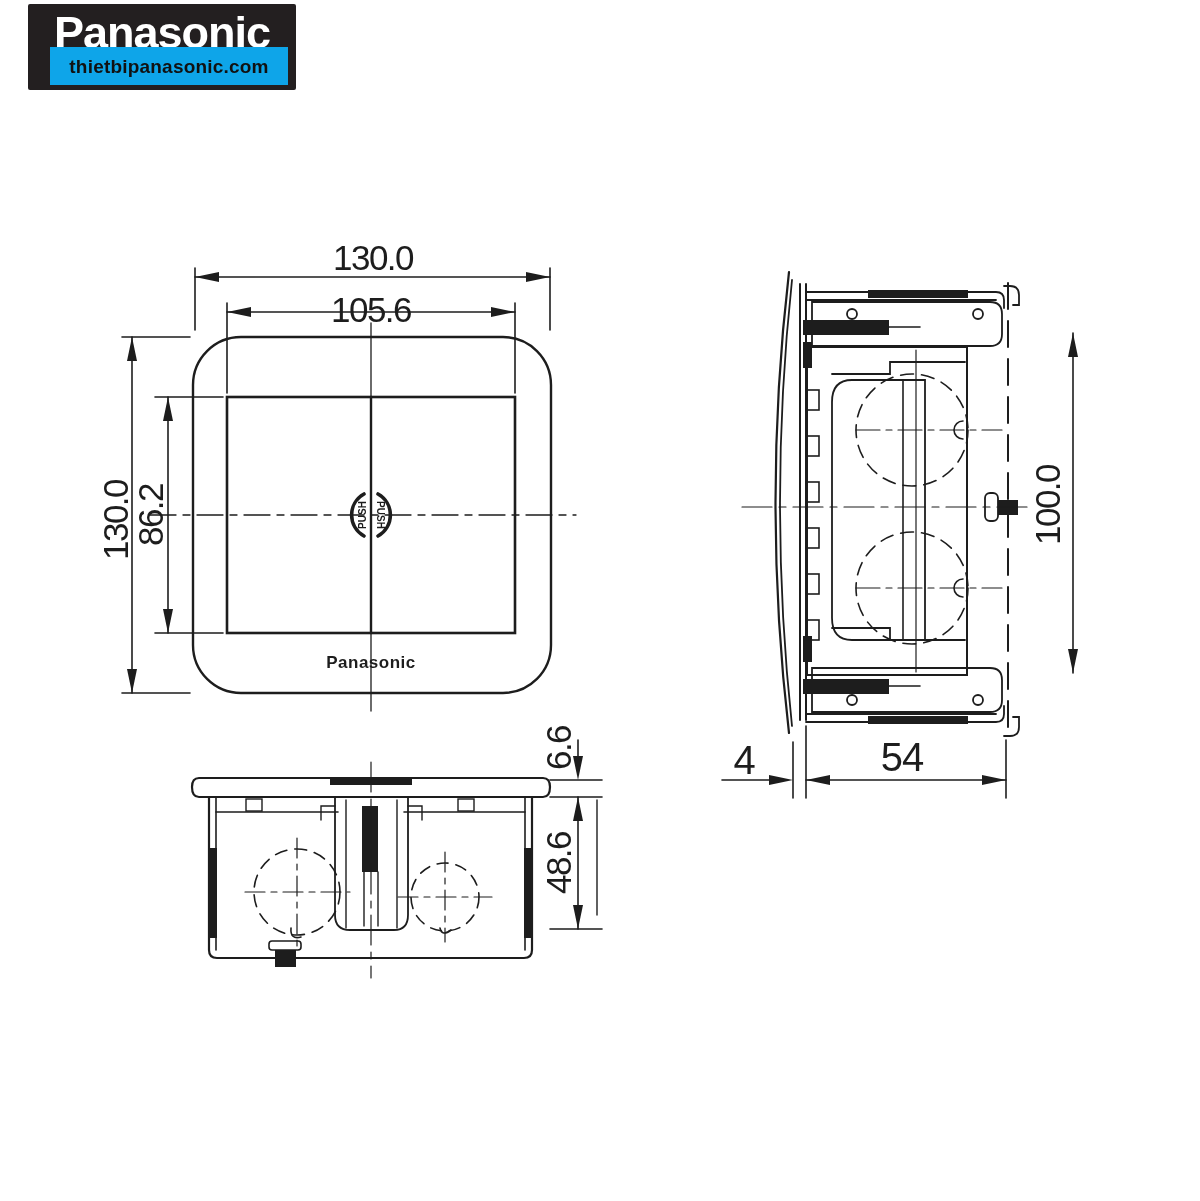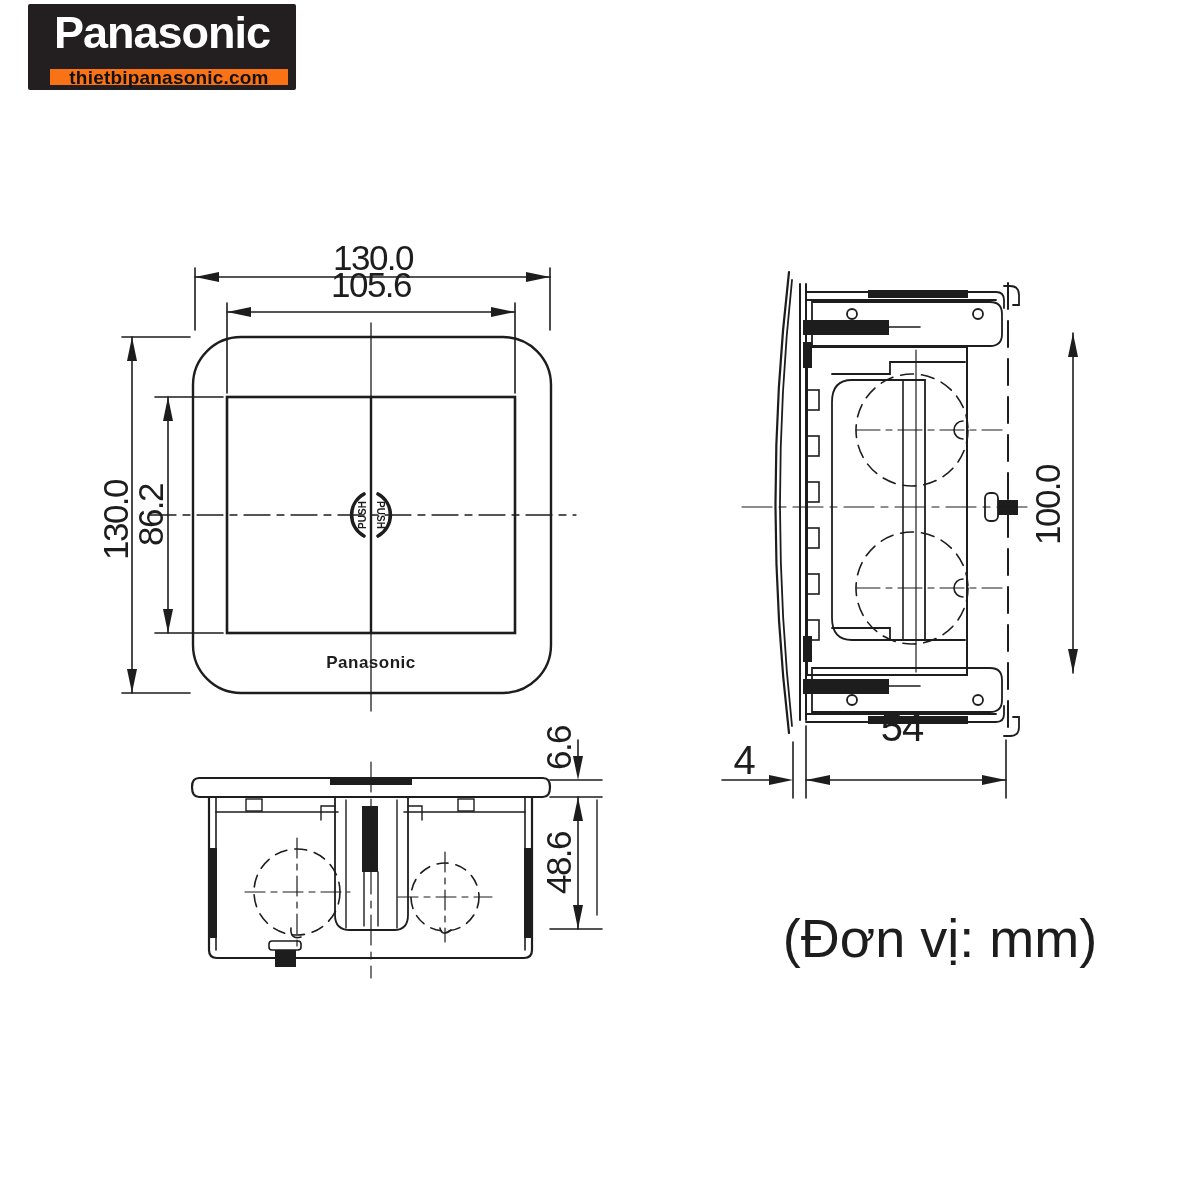--- a/index.html
+++ b/index.html
@@ -4,21 +4,21 @@
 <style>
   html,body{margin:0;padding:0;background:#fff;}
   .page{
     position:relative;width:1200px;height:1201px;background:#fff;overflow:hidden;
     font-family:Liberation Sans, sans-serif;color:#1d1d1d;
   }
   .drawing{position:absolute;left:0;top:0;}
   
   .logo{position:absolute;left:28px;top:4px;width:268px;height:86px;background:#231f20;border-radius:2px;}
   .logo-name{color:#fff;font-weight:bold;font-size:45px;letter-spacing:-1px;text-align:center;margin-top:4px;line-height:1.1;}
-  .logo-strip{position:absolute;left:22px;right:8px;bottom:5px;height:16px;background:#f97316;display:flex;align-items:center;justify-content:center;margin-top:40px;}
+  .logo-strip{position:absolute;left:22px;right:8px;bottom:5px;height:38px;background:#0ea5e9;display:flex;align-items:center;justify-content:center;margin-top:40px;}
   .logo-domain{font-weight:bold;font-size:19px;color:#111;letter-spacing:.2px;line-height:1;}
   
   .lbl{position:absolute;white-space:nowrap;color:#1d1d1d;transform:translate(-50%,-50%);}
   .dim{font-size:35px;letter-spacing:-1.5px;}
   .dim-l{font-size:40px;letter-spacing:-1px;}
   .rot{transform:translate(-50%,-50%) rotate(-90deg);}
   .push{font-size:10px;font-weight:bold;letter-spacing:0;}
   .push.left{transform:translate(-50%,-50%) rotate(-90deg);}
   .push.right{transform:translate(-50%,-50%) rotate(90deg);}
   .plate-brand{font-size:17px;font-weight:bold;letter-spacing:.5px;}
@@ -198,29 +198,28 @@
   </svg>
 
   <div class="logo">
     <div class="logo-name">Panasonic</div>
     <div class="logo-strip">
       <span class="logo-domain">thietbipanasonic.com</span>
     </div>
   </div>
 
   <div class="lbl dim" style="left:373px;top:258px;">130.0</div>
-  <div class="lbl dim" style="left:371px;top:285px;">105.6</div>
+  <div class="lbl dim" style="left:371px;top:310px;">105.6</div>
   <div class="lbl dim rot" style="left:116px;top:520px;">130.0</div>
   <div class="lbl dim rot" style="left:151px;top:515px;">86.2</div>
   <div class="lbl push left" style="left:362px;top:515px;">PUSH</div>
   <div class="lbl push right" style="left:380px;top:515px;">PUSH</div>
   <div class="lbl plate-brand" style="left:371px;top:663px;">Panasonic</div>
 
   <div class="lbl dim rot" style="left:1048px;top:505px;">100.0</div>
   <div class="lbl dim-l" style="left:744px;top:760px;">4</div>
-  <div class="lbl dim-l" style="left:902px;top:727px;">54</div>
+  <div class="lbl dim-l" style="left:902px;top:757px;">54</div>
 
   <div class="lbl dim rot" style="left:559px;top:748px;">6.6</div>
   <div class="lbl dim rot" style="left:559px;top:863px;">48.6</div>
 
-  <div class="lbl unit" style="left:940px;top:938px;">(Đơn vị: mm)</div>
 
 </div>
 
 </body></html>

